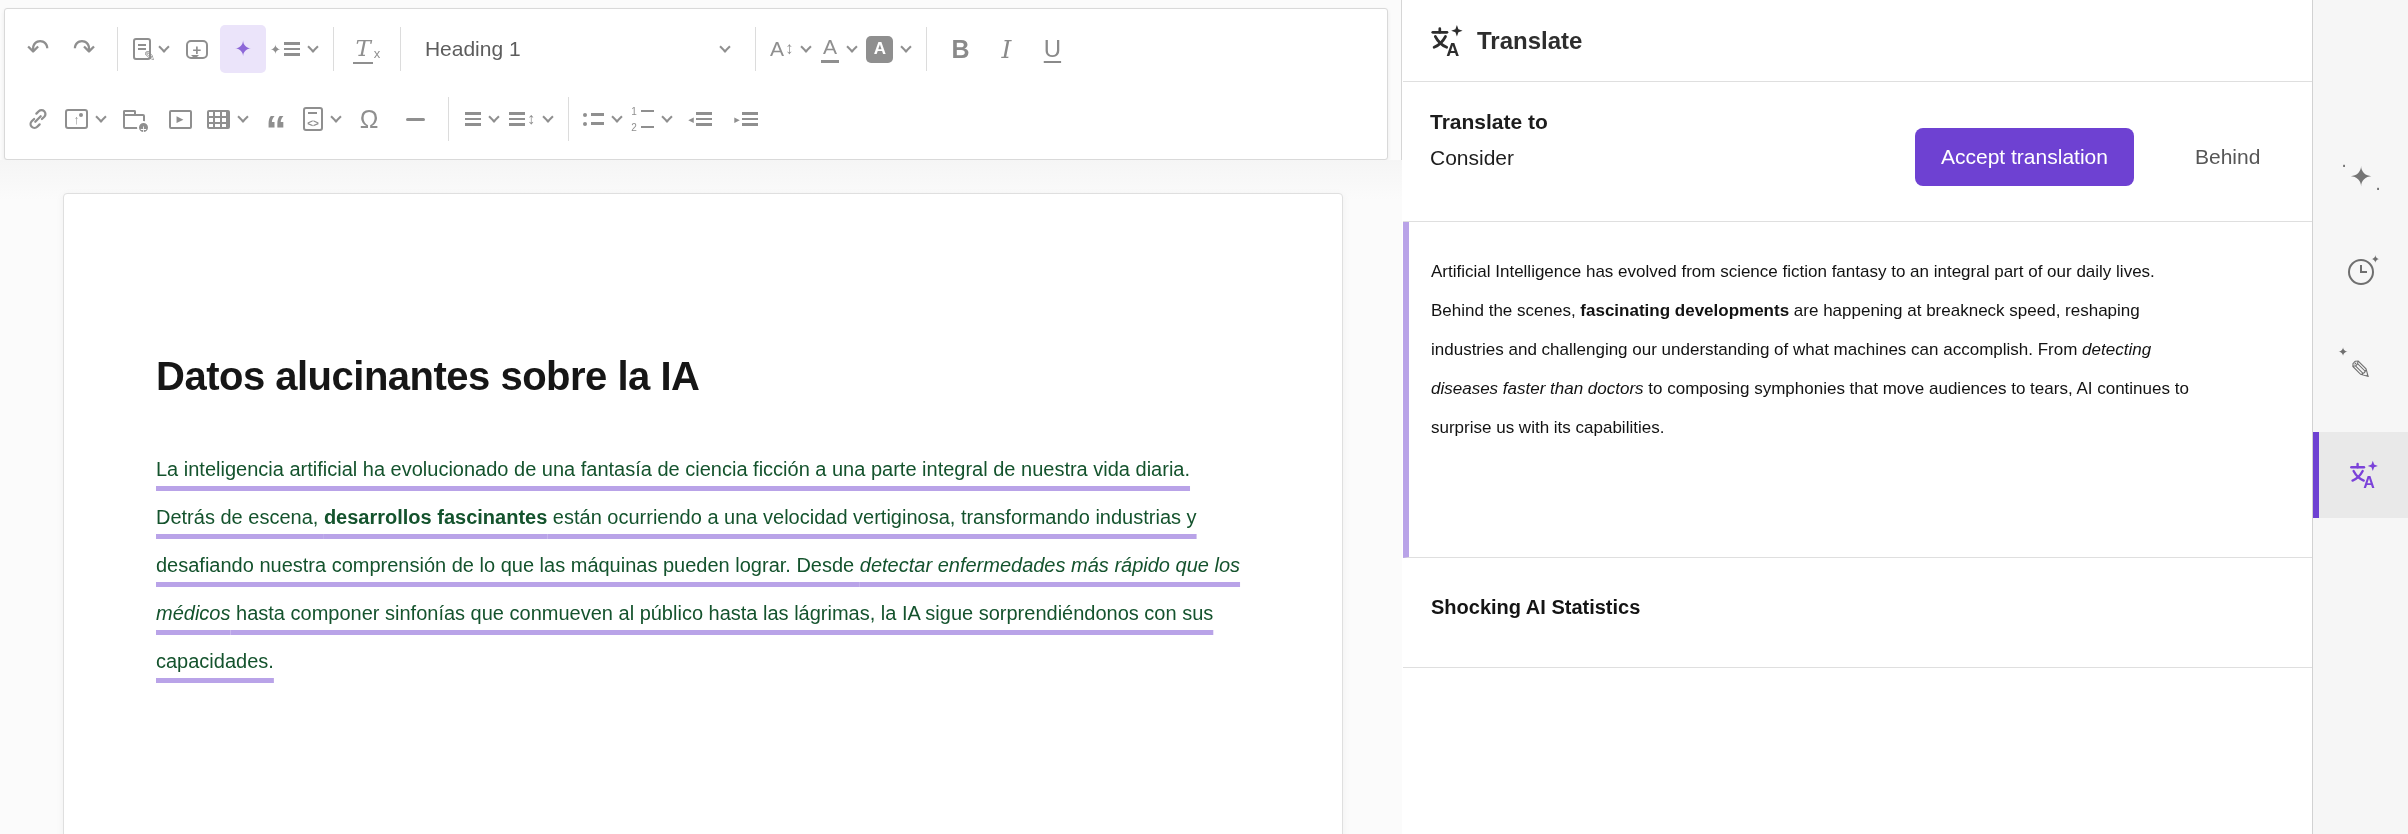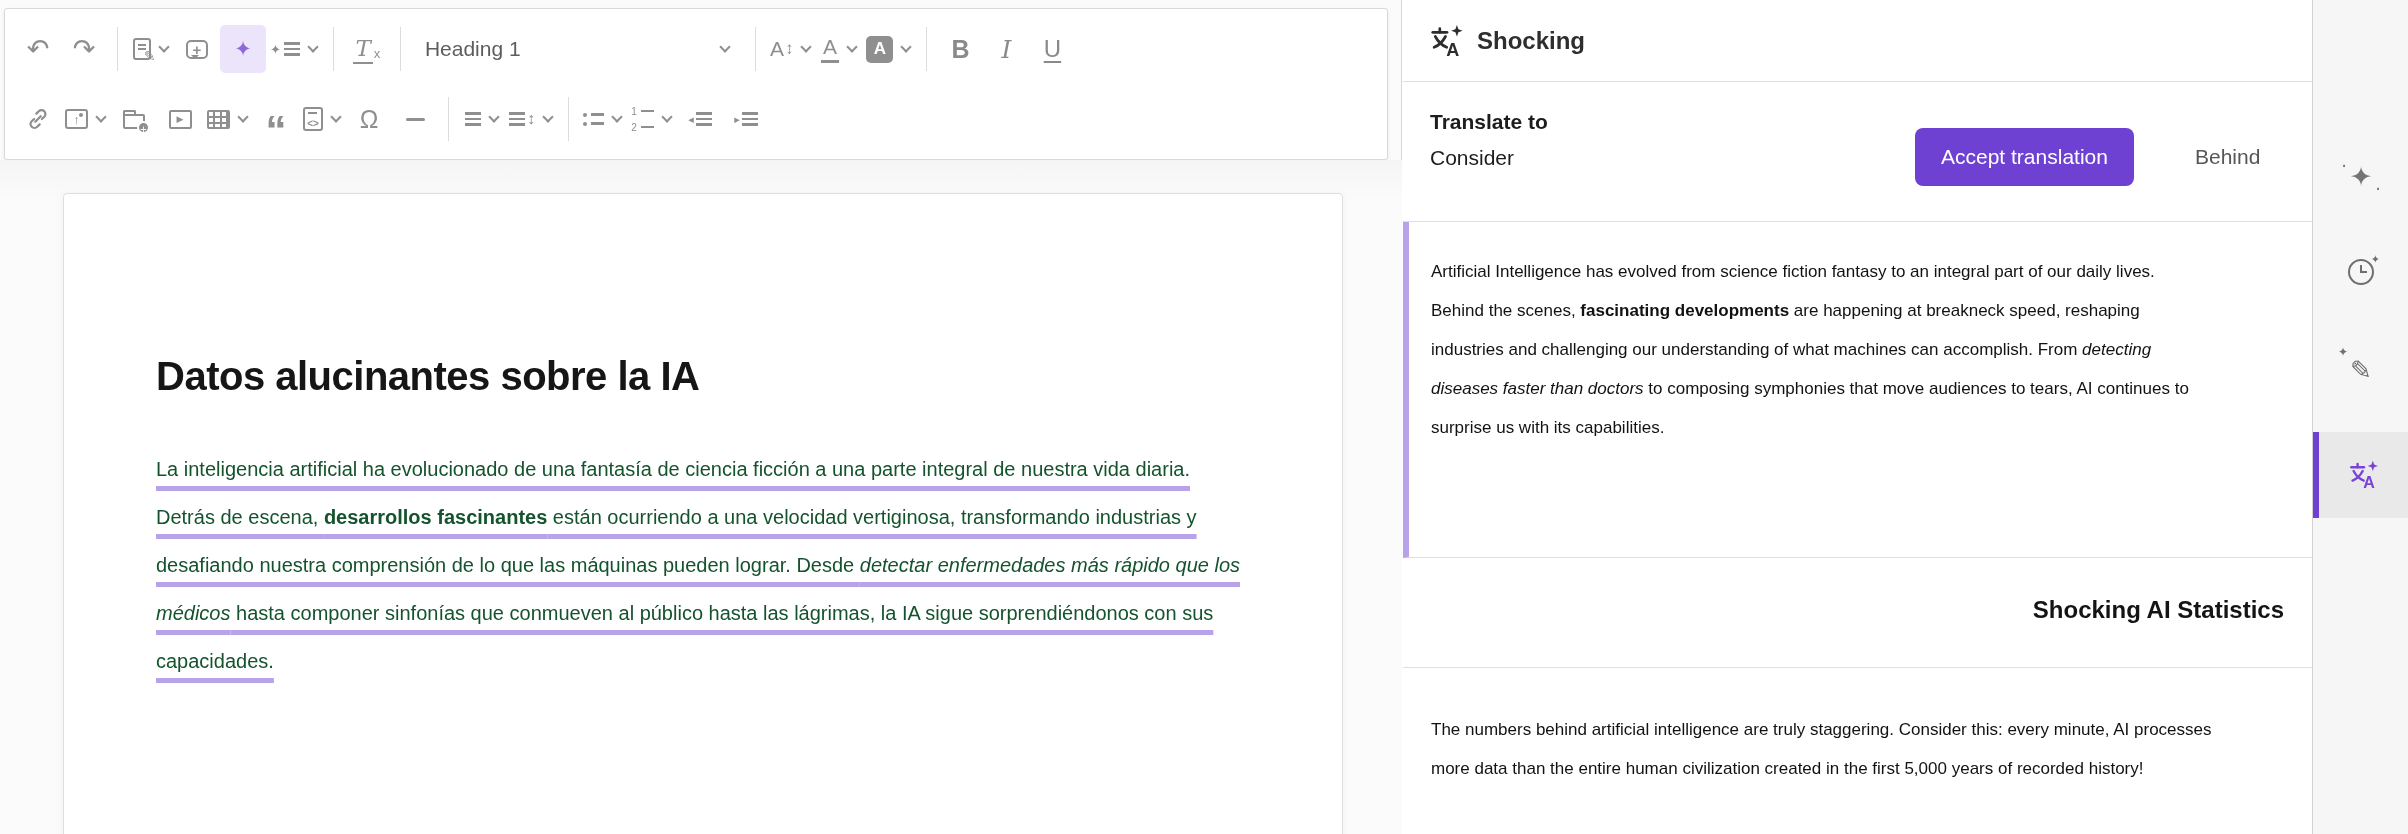--- a/index.html
+++ b/index.html
@@ -104,21 +104,21 @@
   .p-lang{position:absolute;left:27px;top:64px;font-size:21px;color:#1d1d1d;}
   .btn-accept{position:absolute;left:512px;top:46px;height:58px;padding:0 26px;border:none;border-radius:8px;
     background:var(--accent);color:#fff;font-size:21px;font-family:inherit;cursor:pointer;}
   .btn-cancel{position:absolute;left:792px;top:46px;height:58px;border:none;background:transparent;
     color:#565656;font-size:21px;font-family:inherit;cursor:pointer;}
   .p-block{border-bottom:1px solid var(--panel-border);}
   .p-block p{font-size:17px;line-height:39px;color:#121212;}
   .b1{border-left:6px solid var(--marker);padding:30px 36px 26px 22px;height:336px;}
   .b1 p{max-width:762px;}
   .b2{padding:38px 28px;height:110px;}
-  .b2 h2{font-size:24px;font-weight:700;color:#141414;text-align:right;}
+  .b2 h2{font-size:20px;font-weight:700;color:#141414;}
   .b3{padding:42px 28px 0;height:166px;border-bottom:none;}
   .b3 p{max-width:822px;}
 
   
   .sidebar{position:absolute;left:2312px;top:0;width:96px;height:834px;background:var(--sidebar-bg);border-left:1px solid #d2d2d2;}
   .sb-item{position:absolute;left:0;width:96px;height:86px;border:none;background:transparent;cursor:pointer;
     display:flex;align-items:center;justify-content:center;color:#6f6f6f;}
   .sb-item.active{background:var(--sidebar-active-bg);border-left:6px solid var(--accent);}
   .spark-lg{position:relative;font-size:27px;color:#757575;}
   .spark-lg::before{content:"·";position:absolute;left:-9px;top:-8px;font-size:20px;}
@@ -313,41 +313,38 @@
       <svg class="tr-ic" width="36" height="36" viewBox="0 0 24 24">
         <g fill="none" stroke="currentColor" stroke-width="1.8" stroke-linecap="round">
           <path d="M2.5 6.2 h9.5"></path>
             <path d="M7.2 3.8 v2.4"></path>
           <path d="M4.2 9 c2 3.8 4.6 6 7.6 7.2"></path>
             <path d="M11 9 c-2 3.8 -4.6 6 -7.6 7.2"></path>
         </g>
         <text x="11.5" y="22" font-size="12" font-weight="bold" fill="currentColor">A</text>
         <path d="M18.6 1.4 l1 2.8 2.8 1 -2.8 1 -1 2.8 -1 -2.8 -2.8 -1 2.8 -1 z" fill="currentColor"></path>
       </svg>
-      <span class="p-title">Shocking</span>
+      <span class="p-title">Translate</span>
     </header>
 
     <div class="p-actions">
       <div class="p-lab">Translate to</div>
       <div class="p-lang">Consider</div>
       <button class="btn-accept">Accept translation</button>
       <button class="btn-cancel">Behind</button>
     </div>
 
     <section class="p-block b1">
       <p><span>Artificial Intelligence has evolved from science fiction fantasy to an integral part of our daily lives. Behind the scenes, </span><span style="font-weight: 700;">fascinating developments</span><span> are happening at breakneck speed, reshaping industries and challenging our understanding of what machines can accomplish. From </span><span style="font-style: italic;">detecting diseases faster than doctors</span><span> to composing symphonies that move audiences to tears, AI continues to surprise us with its capabilities.</span></p>
     </section>
 
     <section class="p-block b2">
       <h2>Shocking AI Statistics</h2>
     </section>
 
-    <section class="p-block b3">
-      <p><span>The numbers behind artificial intelligence are truly staggering. Consider this: every minute, AI processes more data than the entire human civilization created in the first 5,000 years of recorded history!</span></p>
-    </section>
   </aside>
 
   <nav class="sidebar">
     <button class="sb-item" style="top:134px;">
       <span class="spark-lg">✦</span>
     </button>
     <button class="sb-item" style="top:229px;">
       <span class="clock">
           <i class="clk-star">✦</i>
         </span>

